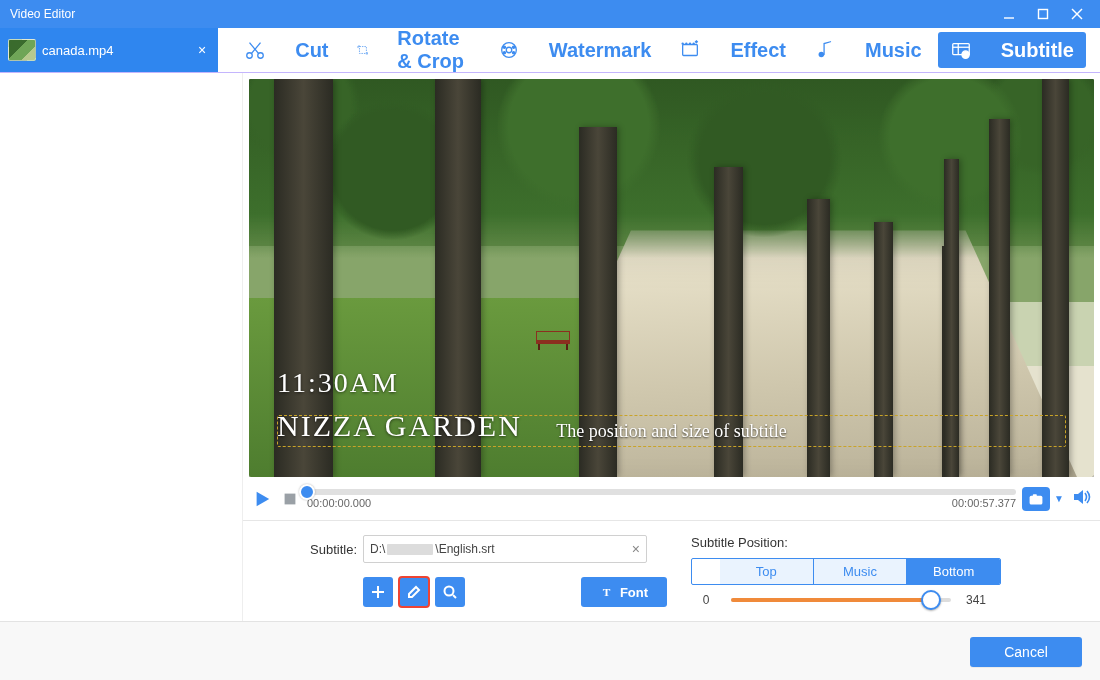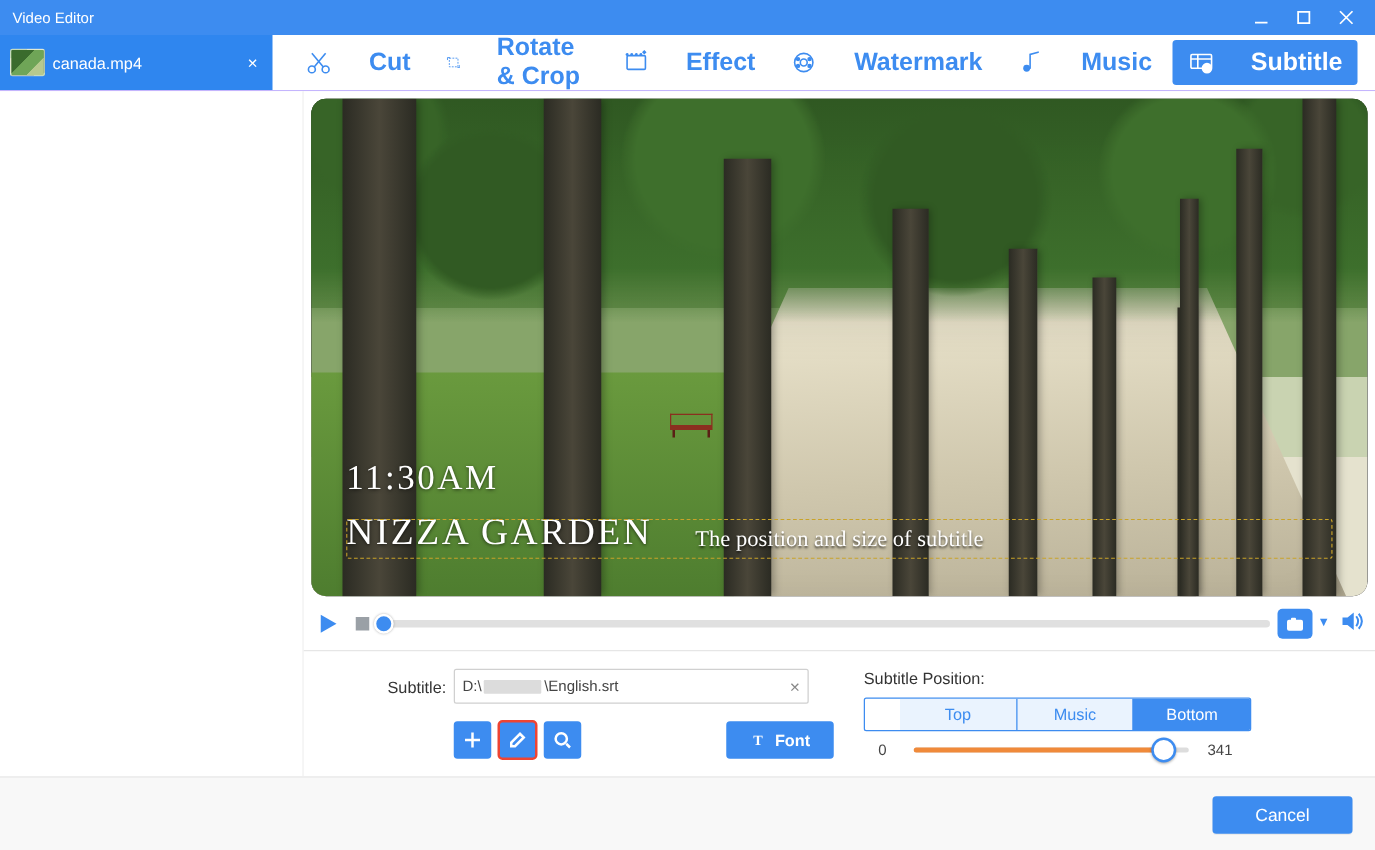--- a/index.html
+++ b/index.html
@@ -38,21 +38,21 @@
         border-radius:3px;color:var(--blue);font-weight:600;cursor:default;}
   .tool.active{background:var(--blue);color:#fff;text-align:center;}
   .tool svg{width:22px;height:22px;}
   .tool .lbl{font-size:20px;margin-left:21px;}
   
   .body{display:flex;height:calc(680px - 28px - 44px - 60px);}
   .sidebar{width:242px;background:#fff;border-right:1px solid #eee;}
   .main{flex:1;display:flex;flex-direction:column;background:#fff;}
   
   .preview-frame{background:#000;margin:6px 6px 0 6px;height:430px;position:relative;
-                 overflow:hidden;border-radius:12px;}
+                 overflow:hidden;border-radius:2px;}
   .preview-sky{position:absolute;inset:0;
     background:
       radial-gradient(circle at 52% 75%, rgba(255,255,255,.9) 0 90px, transparent 110px),
       linear-gradient(180deg,#3e6e2a 0 18%, #4d7a36 18% 30%, #668c4b 30% 42%,
                       #87a56a 42% 56%, #c9d3b1 56% 72%, #e5e2ce 72% 100%);
   }
   .preview-path{position:absolute;bottom:0;left:32%;right:2%;height:62%;
     background:linear-gradient(176deg,#efe9d2 0%,#cfc7ad 60%,#b9b198 100%);
     clip-path:polygon(20% 0,80% 0,100% 100%,0 100%);
     box-shadow:inset 0 20px 40px rgba(0,0,0,.15);}
@@ -199,39 +199,39 @@
     <div class="tool">
       <svg viewBox="0 0 24 24" stroke="currentColor" fill="none" stroke-width="1.4">
         <rect x="5" y="5" width="14" height="14" stroke-dasharray="3 2"></rect>
         <path d="M2 8 L2 4 L6 4"></path>
           <path d="M22 16 L22 20 L18 20"></path>
       </svg>
       <span class="lbl">Rotate &amp; Crop</span>
     </div>
     <div class="tool">
       <svg viewBox="0 0 24 24" stroke="currentColor" fill="none" stroke-width="1.4">
+        <circle cx="12" cy="12" r="8"></circle>
+          <circle cx="12" cy="12" r="3"></circle>
+        <circle cx="7" cy="9" r="1.2" fill="currentColor"></circle>
+          <circle cx="17" cy="9" r="1.2" fill="currentColor"></circle>
+        <circle cx="7" cy="15" r="1.2" fill="currentColor"></circle>
+          <circle cx="17" cy="15" r="1.2" fill="currentColor"></circle>
+      </svg>
+      <span class="lbl">Watermark</span>
+    </div>
+    <div class="tool">
+      <svg viewBox="0 0 24 24" stroke="currentColor" fill="none" stroke-width="1.4">
         <rect x="4" y="6" width="16" height="12" rx="1"></rect>
         <circle cx="4" cy="5" r="0.6" fill="currentColor"></circle>
           <circle cx="8" cy="5" r="0.6" fill="currentColor"></circle>
         <circle cx="12" cy="5" r="0.6" fill="currentColor"></circle>
           <circle cx="16" cy="5" r="0.6" fill="currentColor"></circle>
         <path d="M18 3l1 1 1-1 -1-1z" fill="currentColor"></path>
       </svg>
       <span class="lbl">Effect</span>
-    </div>
-    <div class="tool">
-      <svg viewBox="0 0 24 24" stroke="currentColor" fill="none" stroke-width="1.4">
-        <circle cx="12" cy="12" r="8"></circle>
-          <circle cx="12" cy="12" r="3"></circle>
-        <circle cx="7" cy="9" r="1.2" fill="currentColor"></circle>
-          <circle cx="17" cy="9" r="1.2" fill="currentColor"></circle>
-        <circle cx="7" cy="15" r="1.2" fill="currentColor"></circle>
-          <circle cx="17" cy="15" r="1.2" fill="currentColor"></circle>
-      </svg>
-      <span class="lbl">Watermark</span>
     </div>
     <div class="tool">
       <svg viewBox="0 0 24 24" stroke="currentColor" fill="none" stroke-width="1.4">
         <circle cx="8" cy="17" r="3" fill="currentColor" stroke="none"></circle>
         <path d="M11 17 V5 l7 -2" stroke-linecap="round"></path>
       </svg>
       <span class="lbl">Music</span>
     </div>
     <div class="tool active">
       <svg viewBox="0 0 24 24" stroke="currentColor" fill="none" stroke-width="1.4">
@@ -287,20 +287,24 @@
       </div>
       <div class="pb-btn">
         <svg viewBox="0 0 20 20">
             <rect x="4" y="4" width="12" height="12" fill="#9aa0a6"></rect>
           </svg>
       </div>
       <div class="prog-wrap">
         <div class="prog">
           <div class="dot"></div>
         </div>
+        <div class="times">
+          <span>00:00:00.000</span>
+          <span>00:00:57.377</span>
+        </div>
       </div>
       <div class="snap">
         <div class="cam">
           <svg viewBox="0 0 20 20">
               <rect x="2" y="6" width="16" height="11" rx="2"></rect>
               <circle cx="10" cy="11.5" r="3" fill="none" stroke="#fff" stroke-width="1.2"></circle>
               <rect x="6" y="4" width="5" height="3" rx="1"></rect>
             </svg>
         </div>
         <div class="drop">▼</div>

